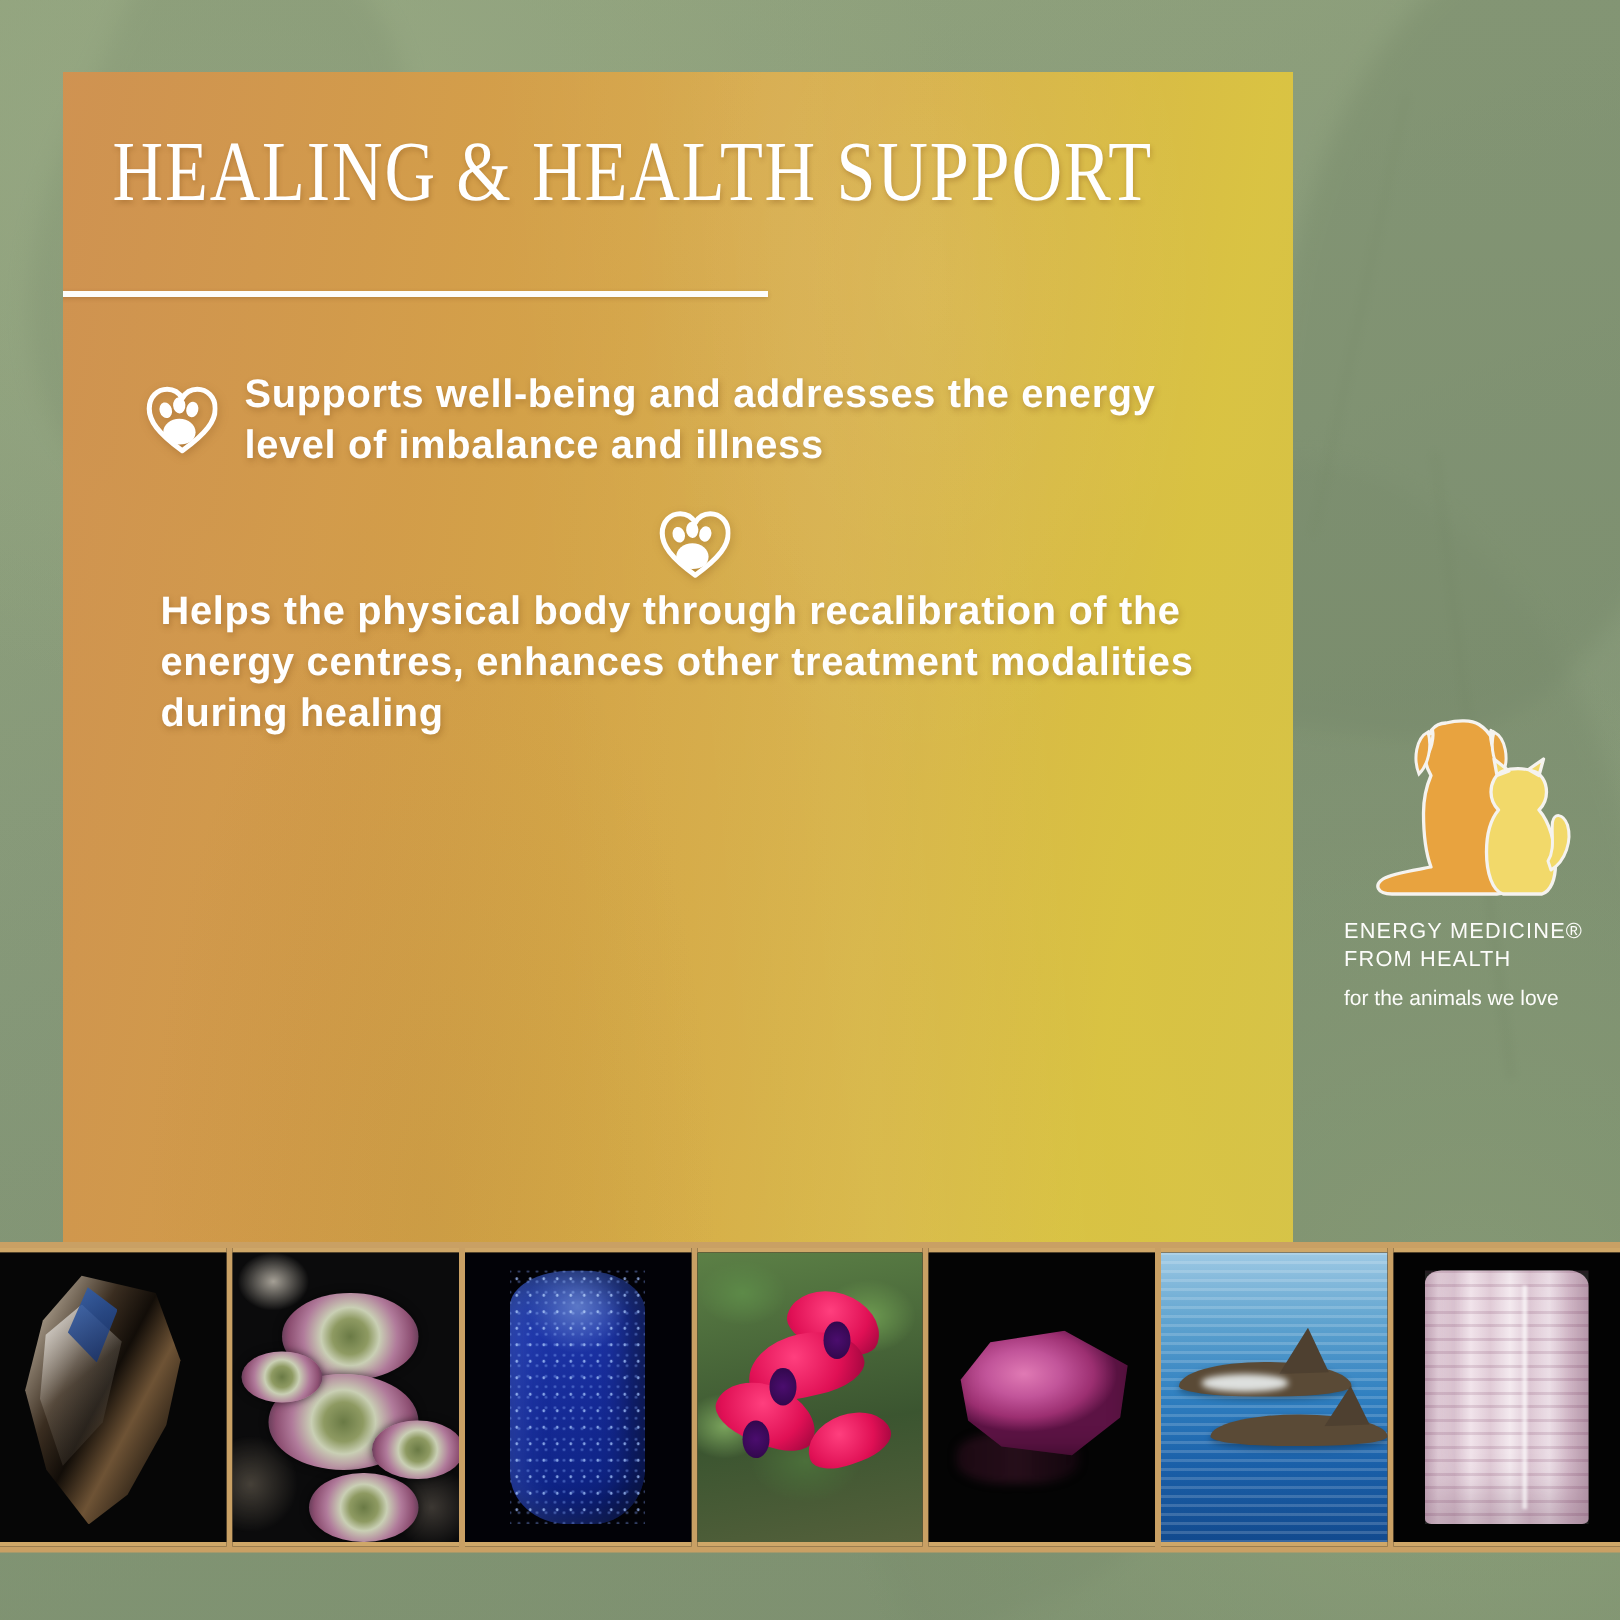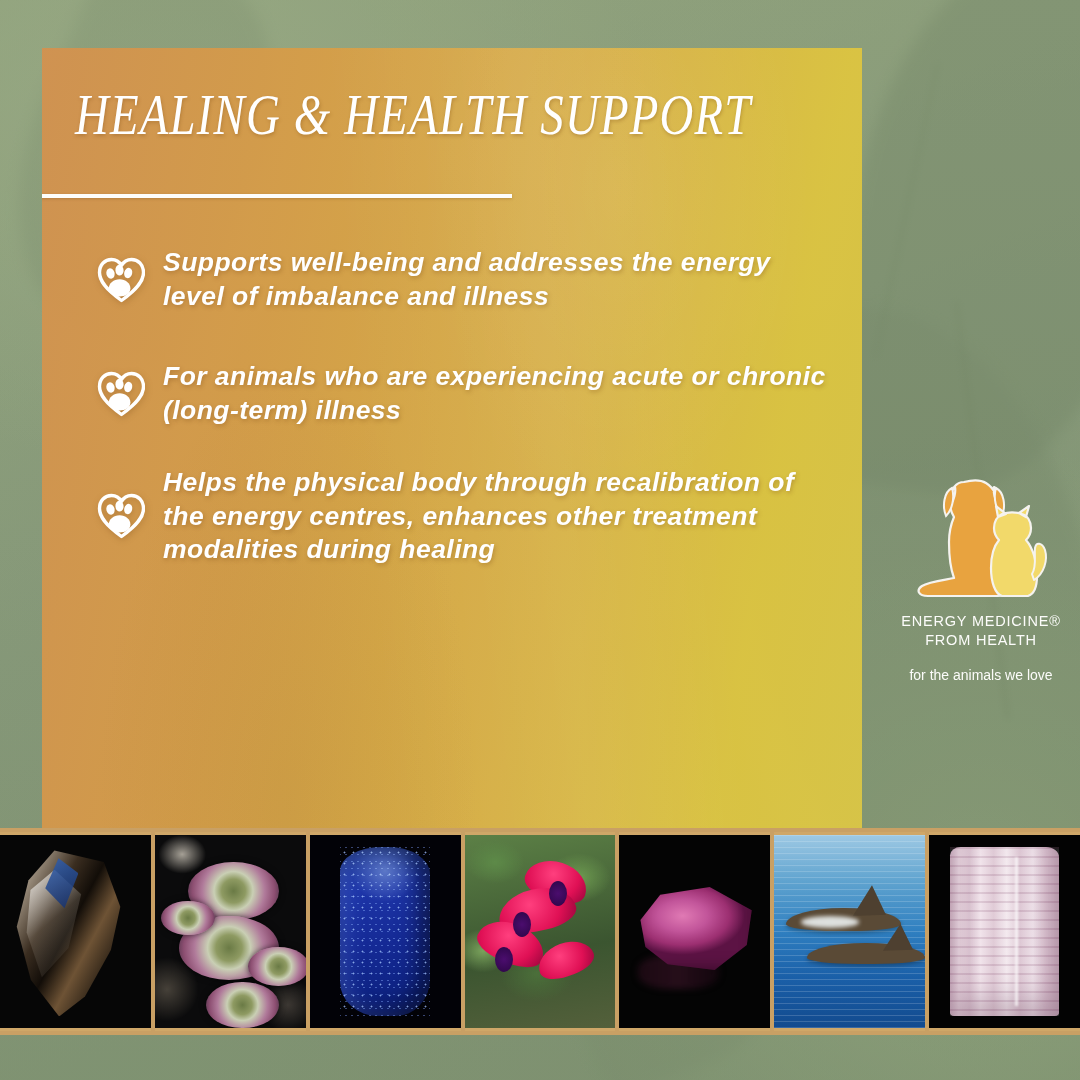--- a/index.html
+++ b/index.html
@@ -72,21 +72,20 @@
   #card {
     position:absolute;
     left:42px; top:48px; width:820px; height:943px;
     background:linear-gradient(100deg,
         rgba(212,145,78,.93) 0%,
         rgba(216,157,70,.93) 28%,
         rgba(220,175,66,.93) 56%,
         rgba(224,198,62,.92) 82%,
         rgba(221,200,69,.92) 100%);
     overflow:hidden;
-    font-style:italic;
   }
   #card .cardtex {
     position:absolute; inset:0;
     background:
       radial-gradient(ellipse 40% 60% at 70% 15%, rgba(255,255,255,.07), rgba(255,255,255,0) 60%),
       radial-gradient(ellipse 36% 70% at 30% 80%, rgba(140,100,40,.10), rgba(0,0,0,0) 65%),
       linear-gradient(85deg, rgba(255,255,255,0) 40%, rgba(255,255,255,.05) 62%, rgba(255,255,255,0) 80%);
     pointer-events:none;
   }
 
@@ -120,30 +119,30 @@
   }
   .bullet .btxt {
     margin-left:14px;
     color:#fff;
     font-size:26.5px;
     font-weight:bold;
     line-height:1.28;
     letter-spacing:.45px;
     text-shadow:1px 2px 4px rgba(120,70,20,.34);
   }
-  #b0 { margin-bottom:46px; }
+  #b0 { margin-bottom:21px; }
   #b1 { margin-bottom:38px; }
-  #b2 { margin-bottom:26px; }
-
-  
-  #logo { position:absolute; left:896px; top:462px; width:170px; text-align:center; }
+  #b2 { margin-bottom:26px;flex-direction:column; }
+
+  
+  #logo { position:absolute; left:896px; top:462px; width:170px; text-align:left; }
   #logo .art { height:150px; position:relative; margin:0 auto; width:150px; }
   #logo .cap { color:#fcfcfa; line-height:1.32; }
   .cap .l1,.cap .l2 { font-size:14.5px; letter-spacing:.8px; }
-  .cap .l3 { font-size:14px; margin-top:16px; }
+  .cap .l3 { font-size:14px; margin-top:6px; }
 
   
   #strip {
     position:absolute; left:0; top:828px; width:1080px; height:207px;
     background:#c9a064;
     display:flex;
     padding:4px 0;
     gap:4px;
   }
   #strip .cell {
@@ -325,32 +324,20 @@
           <path d="M24.5 43.5 C 8 31.5 2.5 23.5 2.5 15.5 C 2.5 7.5 8 2.5 14.5 2.5 C 19 2.5 22.5 5 24.5 8.5 C 26.5 5 30 2.5 34.5 2.5 C 41 2.5 46.5 7.5 46.5 15.5 C 46.5 23.5 41 31.5 24.5 43.5 Z" fill="none" stroke="#ffffff" stroke-width="3.4" stroke-linejoin="round"></path>
           <ellipse cx="13.5" cy="16.5" rx="4.1" ry="5.3" fill="#ffffff" transform="rotate(-16 13.5 16.5)"></ellipse>
           <ellipse cx="22.5" cy="13.2" rx="4.1" ry="5.4" fill="#ffffff" transform="rotate(-4 22.5 13.2)"></ellipse>
           <ellipse cx="31.2" cy="16.0" rx="4.0" ry="5.2" fill="#ffffff" transform="rotate(14 31.2 16)"></ellipse>
           <path d="M22.6 22.2 C 28.6 22.2 33.4 26.2 33.4 31.2 C 33.4 36.6 28.6 39.4 22.6 39.4 C 16.6 39.4 11.8 36.6 11.8 31.2 C 11.8 26.2 16.6 22.2 22.6 22.2 Z" fill="#ffffff"></path>
         </svg>
       </span>
       <span class="btxt">Supports well-being and addresses the energy level of imbalance and illness</span>
     </div>
 
-    <div class="bullet" id="b1">
-      <span class="ico">
-        <svg width="48" height="46" viewBox="0 0 48 46" aria-hidden="true">
-          <path d="M24.5 43.5 C 8 31.5 2.5 23.5 2.5 15.5 C 2.5 7.5 8 2.5 14.5 2.5 C 19 2.5 22.5 5 24.5 8.5 C 26.5 5 30 2.5 34.5 2.5 C 41 2.5 46.5 7.5 46.5 15.5 C 46.5 23.5 41 31.5 24.5 43.5 Z" fill="none" stroke="#ffffff" stroke-width="3.4" stroke-linejoin="round"></path>
-          <ellipse cx="13.5" cy="16.5" rx="4.1" ry="5.3" fill="#ffffff" transform="rotate(-16 13.5 16.5)"></ellipse>
-          <ellipse cx="22.5" cy="13.2" rx="4.1" ry="5.4" fill="#ffffff" transform="rotate(-4 22.5 13.2)"></ellipse>
-          <ellipse cx="31.2" cy="16.0" rx="4.0" ry="5.2" fill="#ffffff" transform="rotate(14 31.2 16)"></ellipse>
-          <path d="M22.6 22.2 C 28.6 22.2 33.4 26.2 33.4 31.2 C 33.4 36.6 28.6 39.4 22.6 39.4 C 16.6 39.4 11.8 36.6 11.8 31.2 C 11.8 26.2 16.6 22.2 22.6 22.2 Z" fill="#ffffff"></path>
-        </svg>
-      </span>
-      <span class="btxt">For animals who are experiencing acute or chronic (long-term) illness</span>
-    </div>
 
     <div class="bullet" id="b2">
       <span class="ico">
         <svg width="48" height="46" viewBox="0 0 48 46" aria-hidden="true">
           <path d="M24.5 43.5 C 8 31.5 2.5 23.5 2.5 15.5 C 2.5 7.5 8 2.5 14.5 2.5 C 19 2.5 22.5 5 24.5 8.5 C 26.5 5 30 2.5 34.5 2.5 C 41 2.5 46.5 7.5 46.5 15.5 C 46.5 23.5 41 31.5 24.5 43.5 Z" fill="none" stroke="#ffffff" stroke-width="3.4" stroke-linejoin="round"></path>
           <ellipse cx="13.5" cy="16.5" rx="4.1" ry="5.3" fill="#ffffff" transform="rotate(-16 13.5 16.5)"></ellipse>
           <ellipse cx="22.5" cy="13.2" rx="4.1" ry="5.4" fill="#ffffff" transform="rotate(-4 22.5 13.2)"></ellipse>
           <ellipse cx="31.2" cy="16.0" rx="4.0" ry="5.2" fill="#ffffff" transform="rotate(14 31.2 16)"></ellipse>
           <path d="M22.6 22.2 C 28.6 22.2 33.4 26.2 33.4 31.2 C 33.4 36.6 28.6 39.4 22.6 39.4 C 16.6 39.4 11.8 36.6 11.8 31.2 C 11.8 26.2 16.6 22.2 22.6 22.2 Z" fill="#ffffff"></path>
         </svg>

